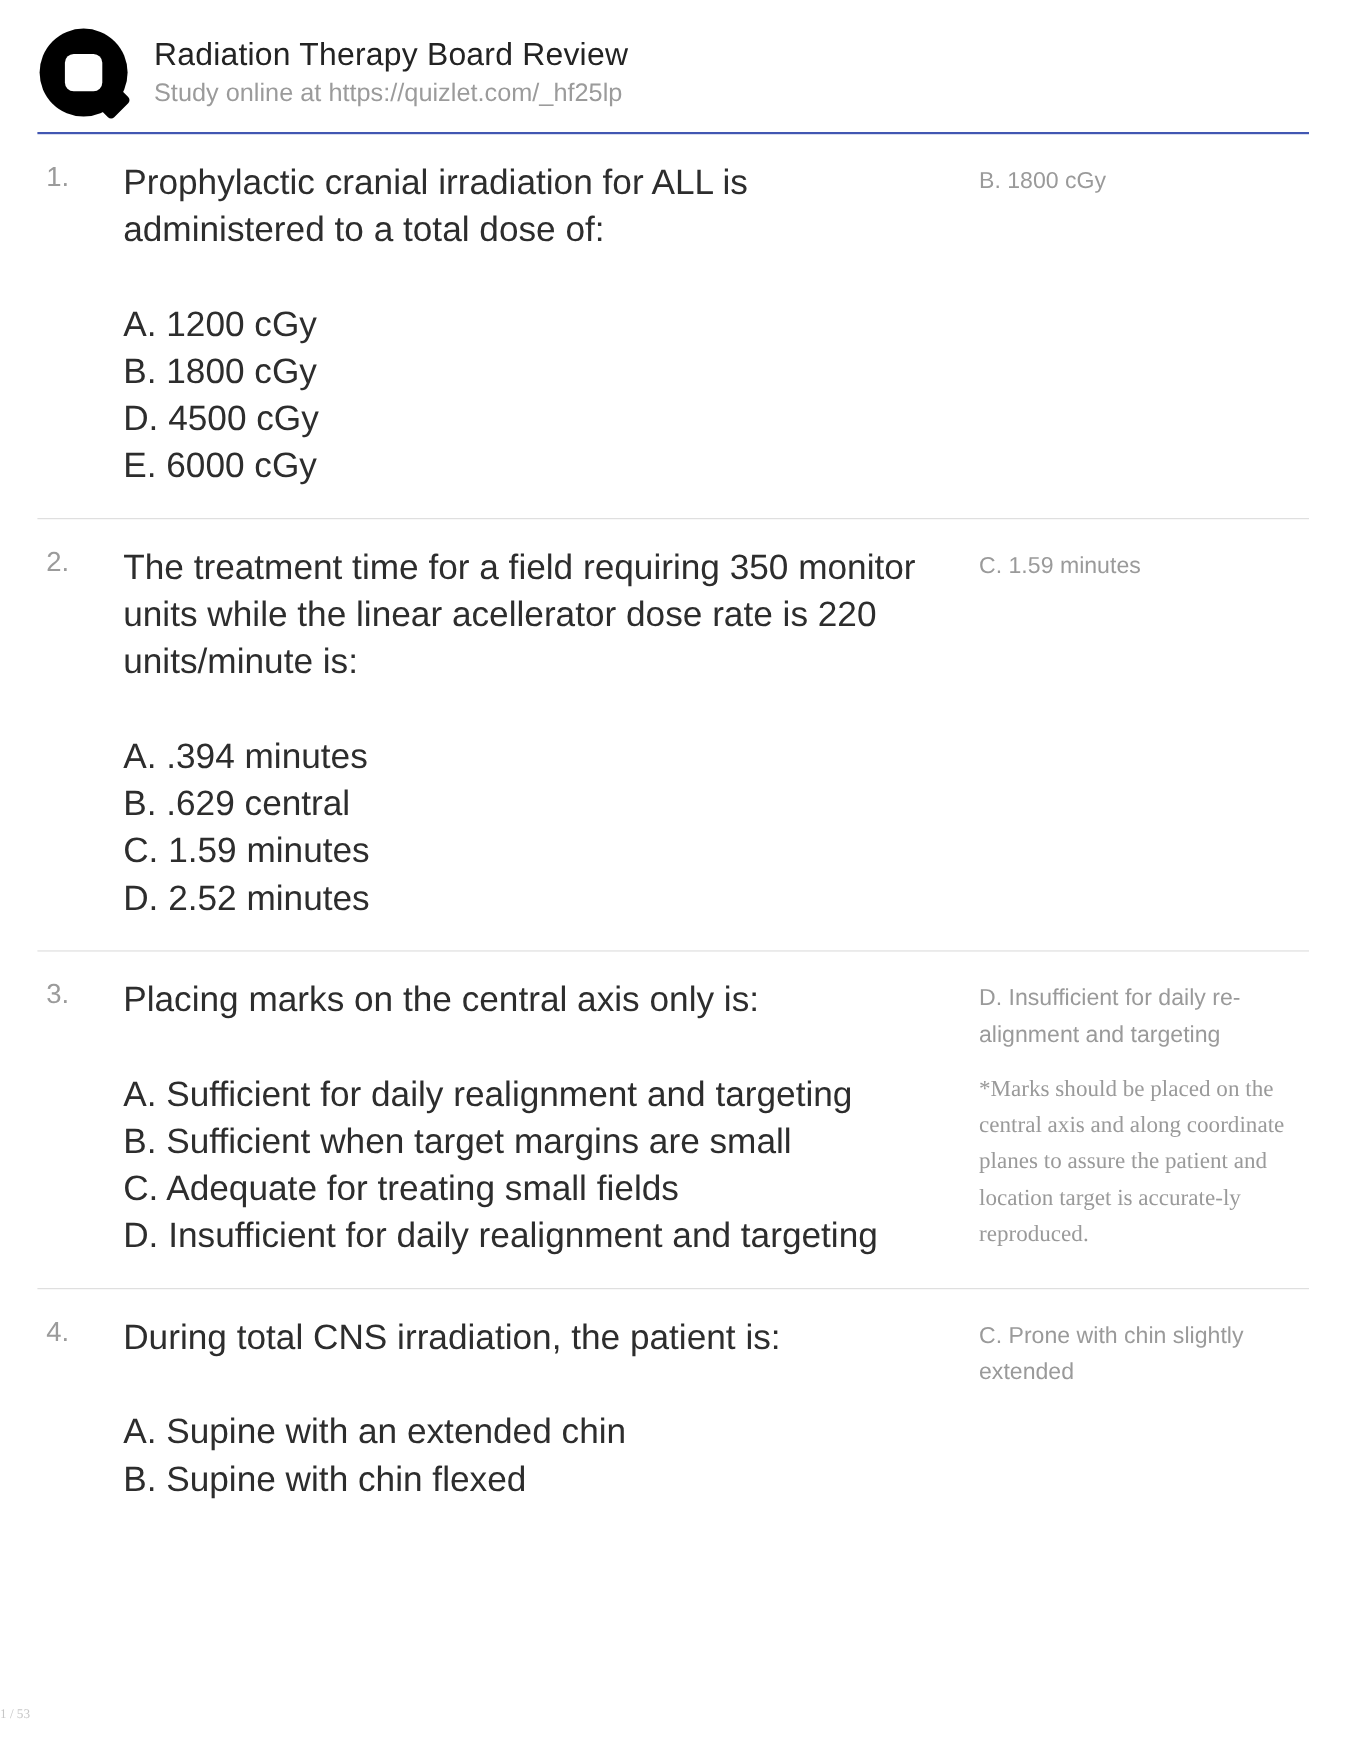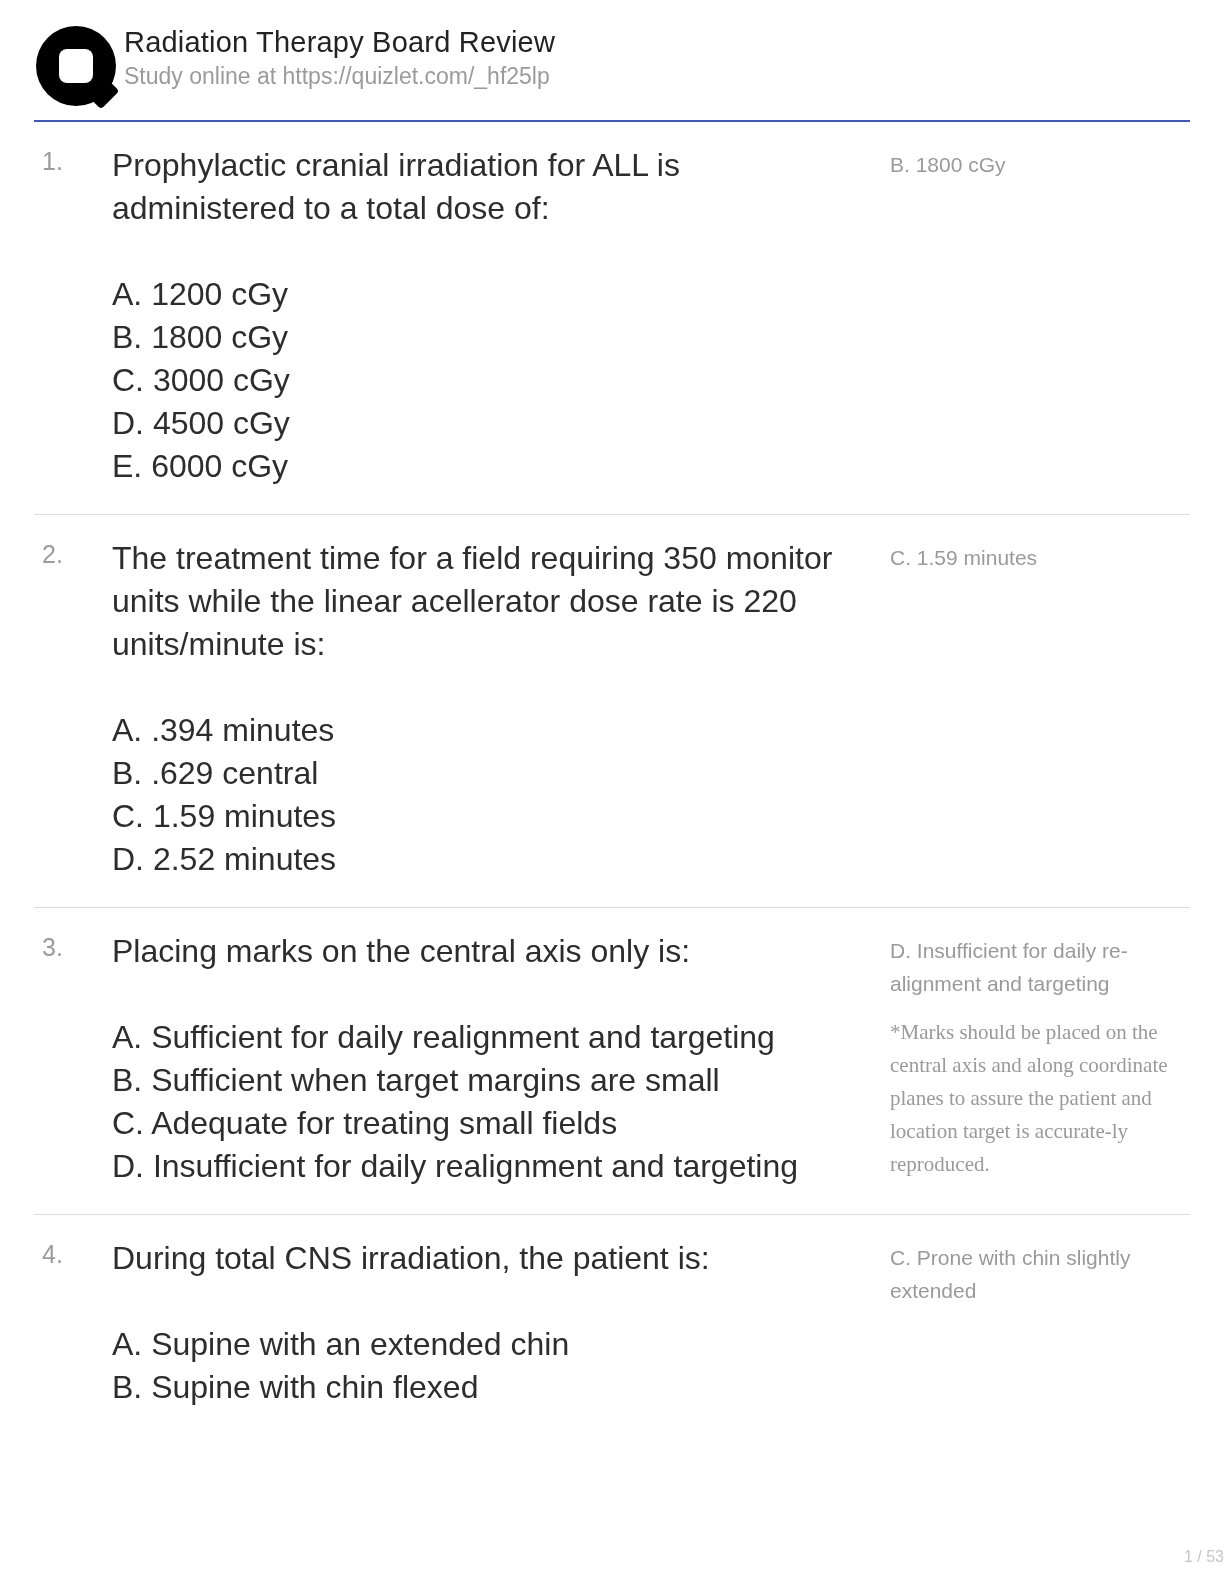--- a/index.html
+++ b/index.html
@@ -12,21 +12,22 @@
     position: relative;
     overflow: hidden;
   }
   .page {
     padding: 0 34px;
   }
 
   
   .header {
     display: flex;
-    gap: 8px;
+    align-items: center;
+    gap: 24px;
     padding: 26px 2px 14px 2px;
   }
   .logo {
     width: 80px;
     height: 80px;
     position: relative;
     flex: 0 0 auto;
   }
   .logo .disc {
     position: absolute;
@@ -104,23 +105,24 @@
     line-height: 33px;
   }
   .answer-note { margin-top: 16px; font-family: Liberation Serif, serif; }
 
   
   .footer {
     position: absolute;
     bottom: 18px;
     left: 0;
     width: 100%;
-    text-align: right;
-    font-size: 16px;
+    text-align: left;
+    font-size: 12px;
     color: #c6c6c6;
+    font-family: Liberation Serif, serif;
   }
 </style>
 </head>
 <body>
 
 <div class="page">
 
   <div class="header">
     <div class="logo">
       <div class="disc"></div>
@@ -134,21 +136,20 @@
   </div>
   <div class="header-rule"></div>
 
   <div class="question">
     <div class="qnum">1.</div>
     <div class="qbody">
       <div class="qtext">Prophylactic cranial irradiation for ALL is administered to a total dose of:</div>
       <div class="options">
         <div class="option">A. 1200 cGy</div>
         <div class="option">B. 1800 cGy</div>
-        <div class="option">C. 3000 cGy</div>
         <div class="option">D. 4500 cGy</div>
         <div class="option">E. 6000 cGy</div>
       </div>
     </div>
     <div class="answer-col">
       <div class="answer">B. 1800 cGy</div>
     </div>
   </div>
 
   <div class="question">

